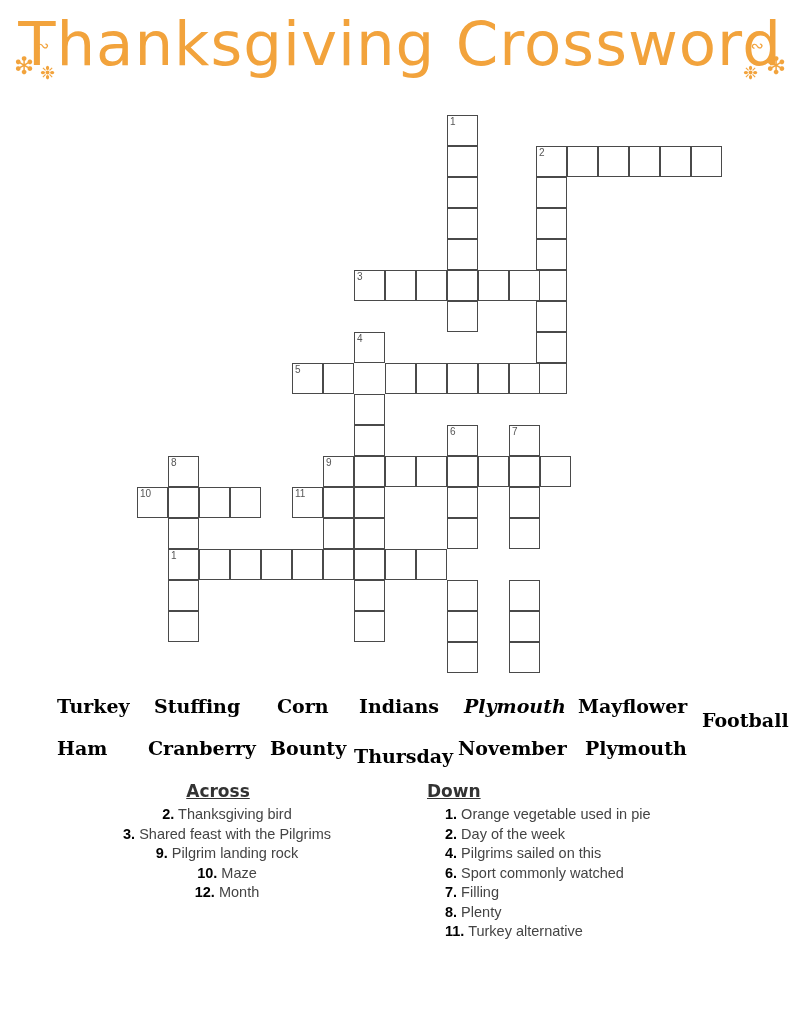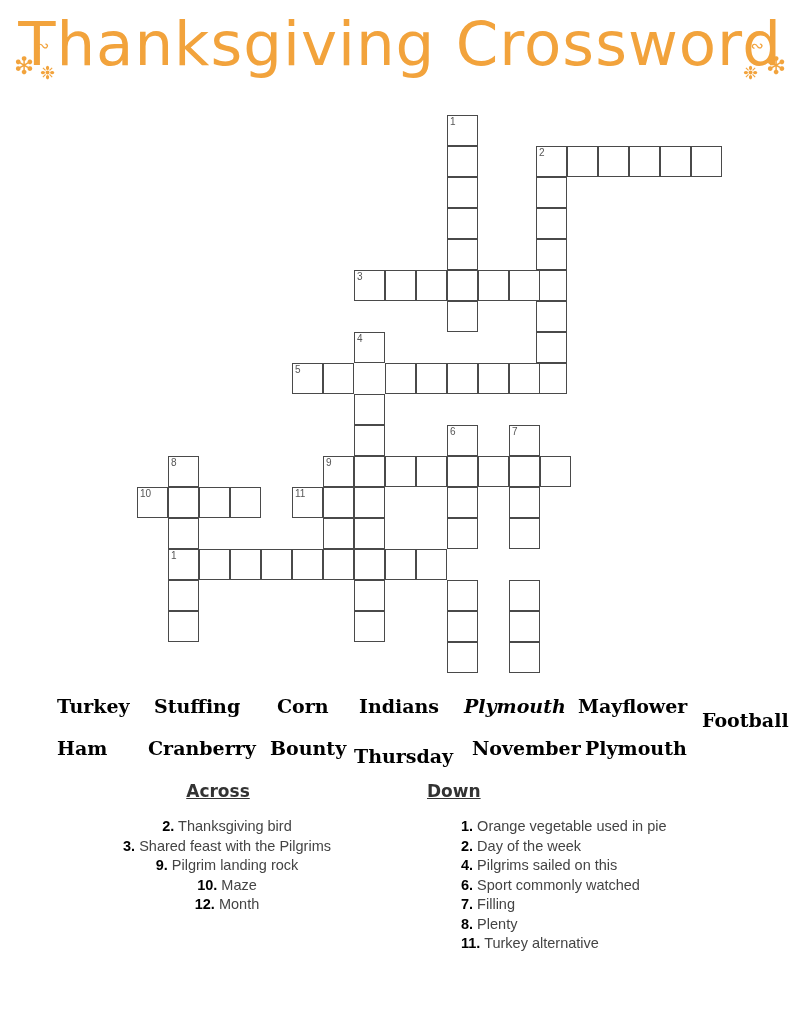--- a/index.html
+++ b/index.html
@@ -105,21 +105,21 @@
   .clue-head {
     font-family: "DejaVu Sans", sans-serif;
     font-size: 17px;
     font-weight: bold;
     color: #333333;
     text-decoration: underline;
     margin-bottom: 4px;
   }
   .clue-list {
     list-style: none;
-    margin: 16px;
+    margin: 0;
     padding: 0 0 0 18px;
   }
   .clue-list li {
     font-family: "Liberation Sans", sans-serif;
     font-size: 14.5px;
     line-height: 19.5px;
     color: #444444;
     white-space: nowrap;
   }
   .clue-list li b {
@@ -253,21 +253,21 @@
       <div class="w" style="left: 154px; top: 0px;">Stuffing</div>
       <div class="w" style="left: 277px; top: 0px;">Corn</div>
       <div class="w" style="left: 359px; top: 0px;">Indians</div>
       <div class="w" style="left: 464px; top: 0px; font-style: italic;">Plymouth</div>
       <div class="w" style="left: 578px; top: 0px;">Mayflower</div>
       <div class="w" style="left: 702px; top: 14px;">Football</div>
       <div class="w" style="left: 57px; top: 42px;">Ham</div>
       <div class="w" style="left: 148px; top: 42px;">Cranberry</div>
       <div class="w" style="left: 270px; top: 42px;">Bounty</div>
       <div class="w" style="left: 354px; top: 42px; margin-top: 8px;">Thursday</div>
-      <div class="w" style="left: 472px; top: 42px;">November</div>
+      <div class="w" style="left: 458px; top: 42px;">November</div>
       <div class="w" style="left: 585px; top: 42px;">Plymouth</div>
     </div>
 
   <div class="clues">
     <div class="clue-col across">
       <div class="clue-head">Across</div>
       <ul class="clue-list" id="across-list">
           <li><b>2.</b> Thanksgiving bird</li>
           <li><b>3.</b> Shared feast with the Pilgrims</li>
           <li><b>9.</b> Pilgrim landing rock</li>

